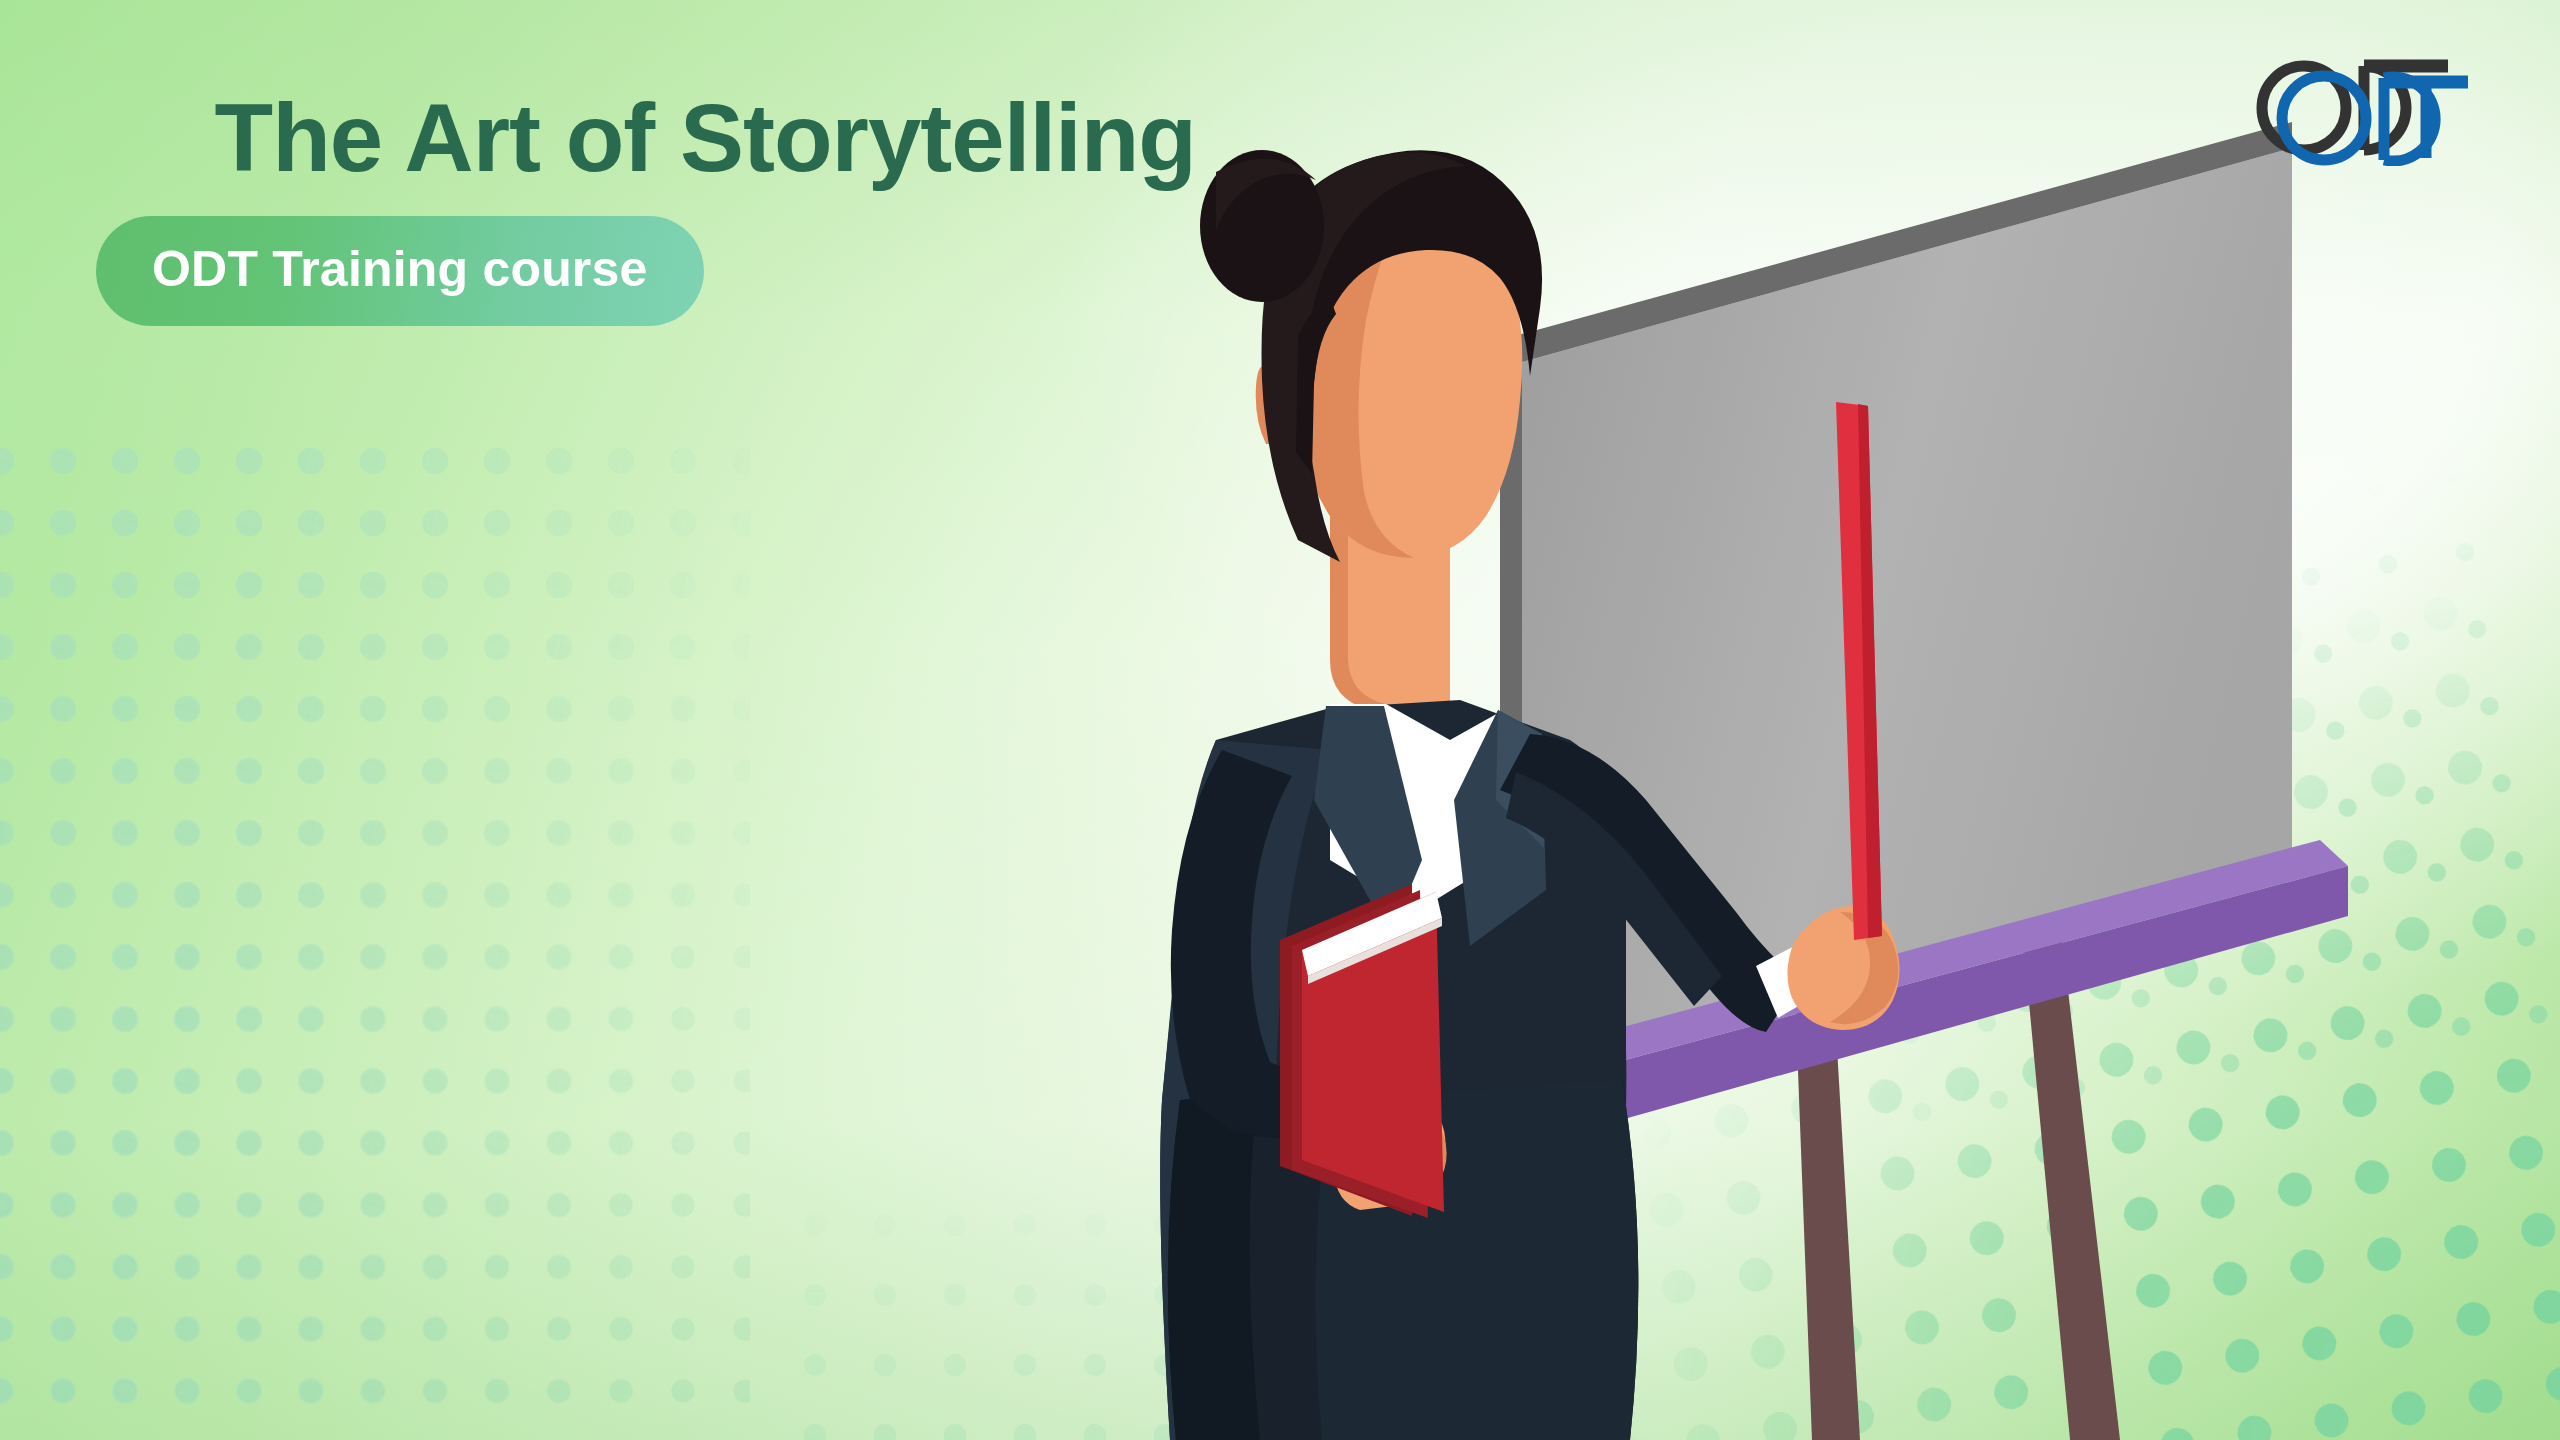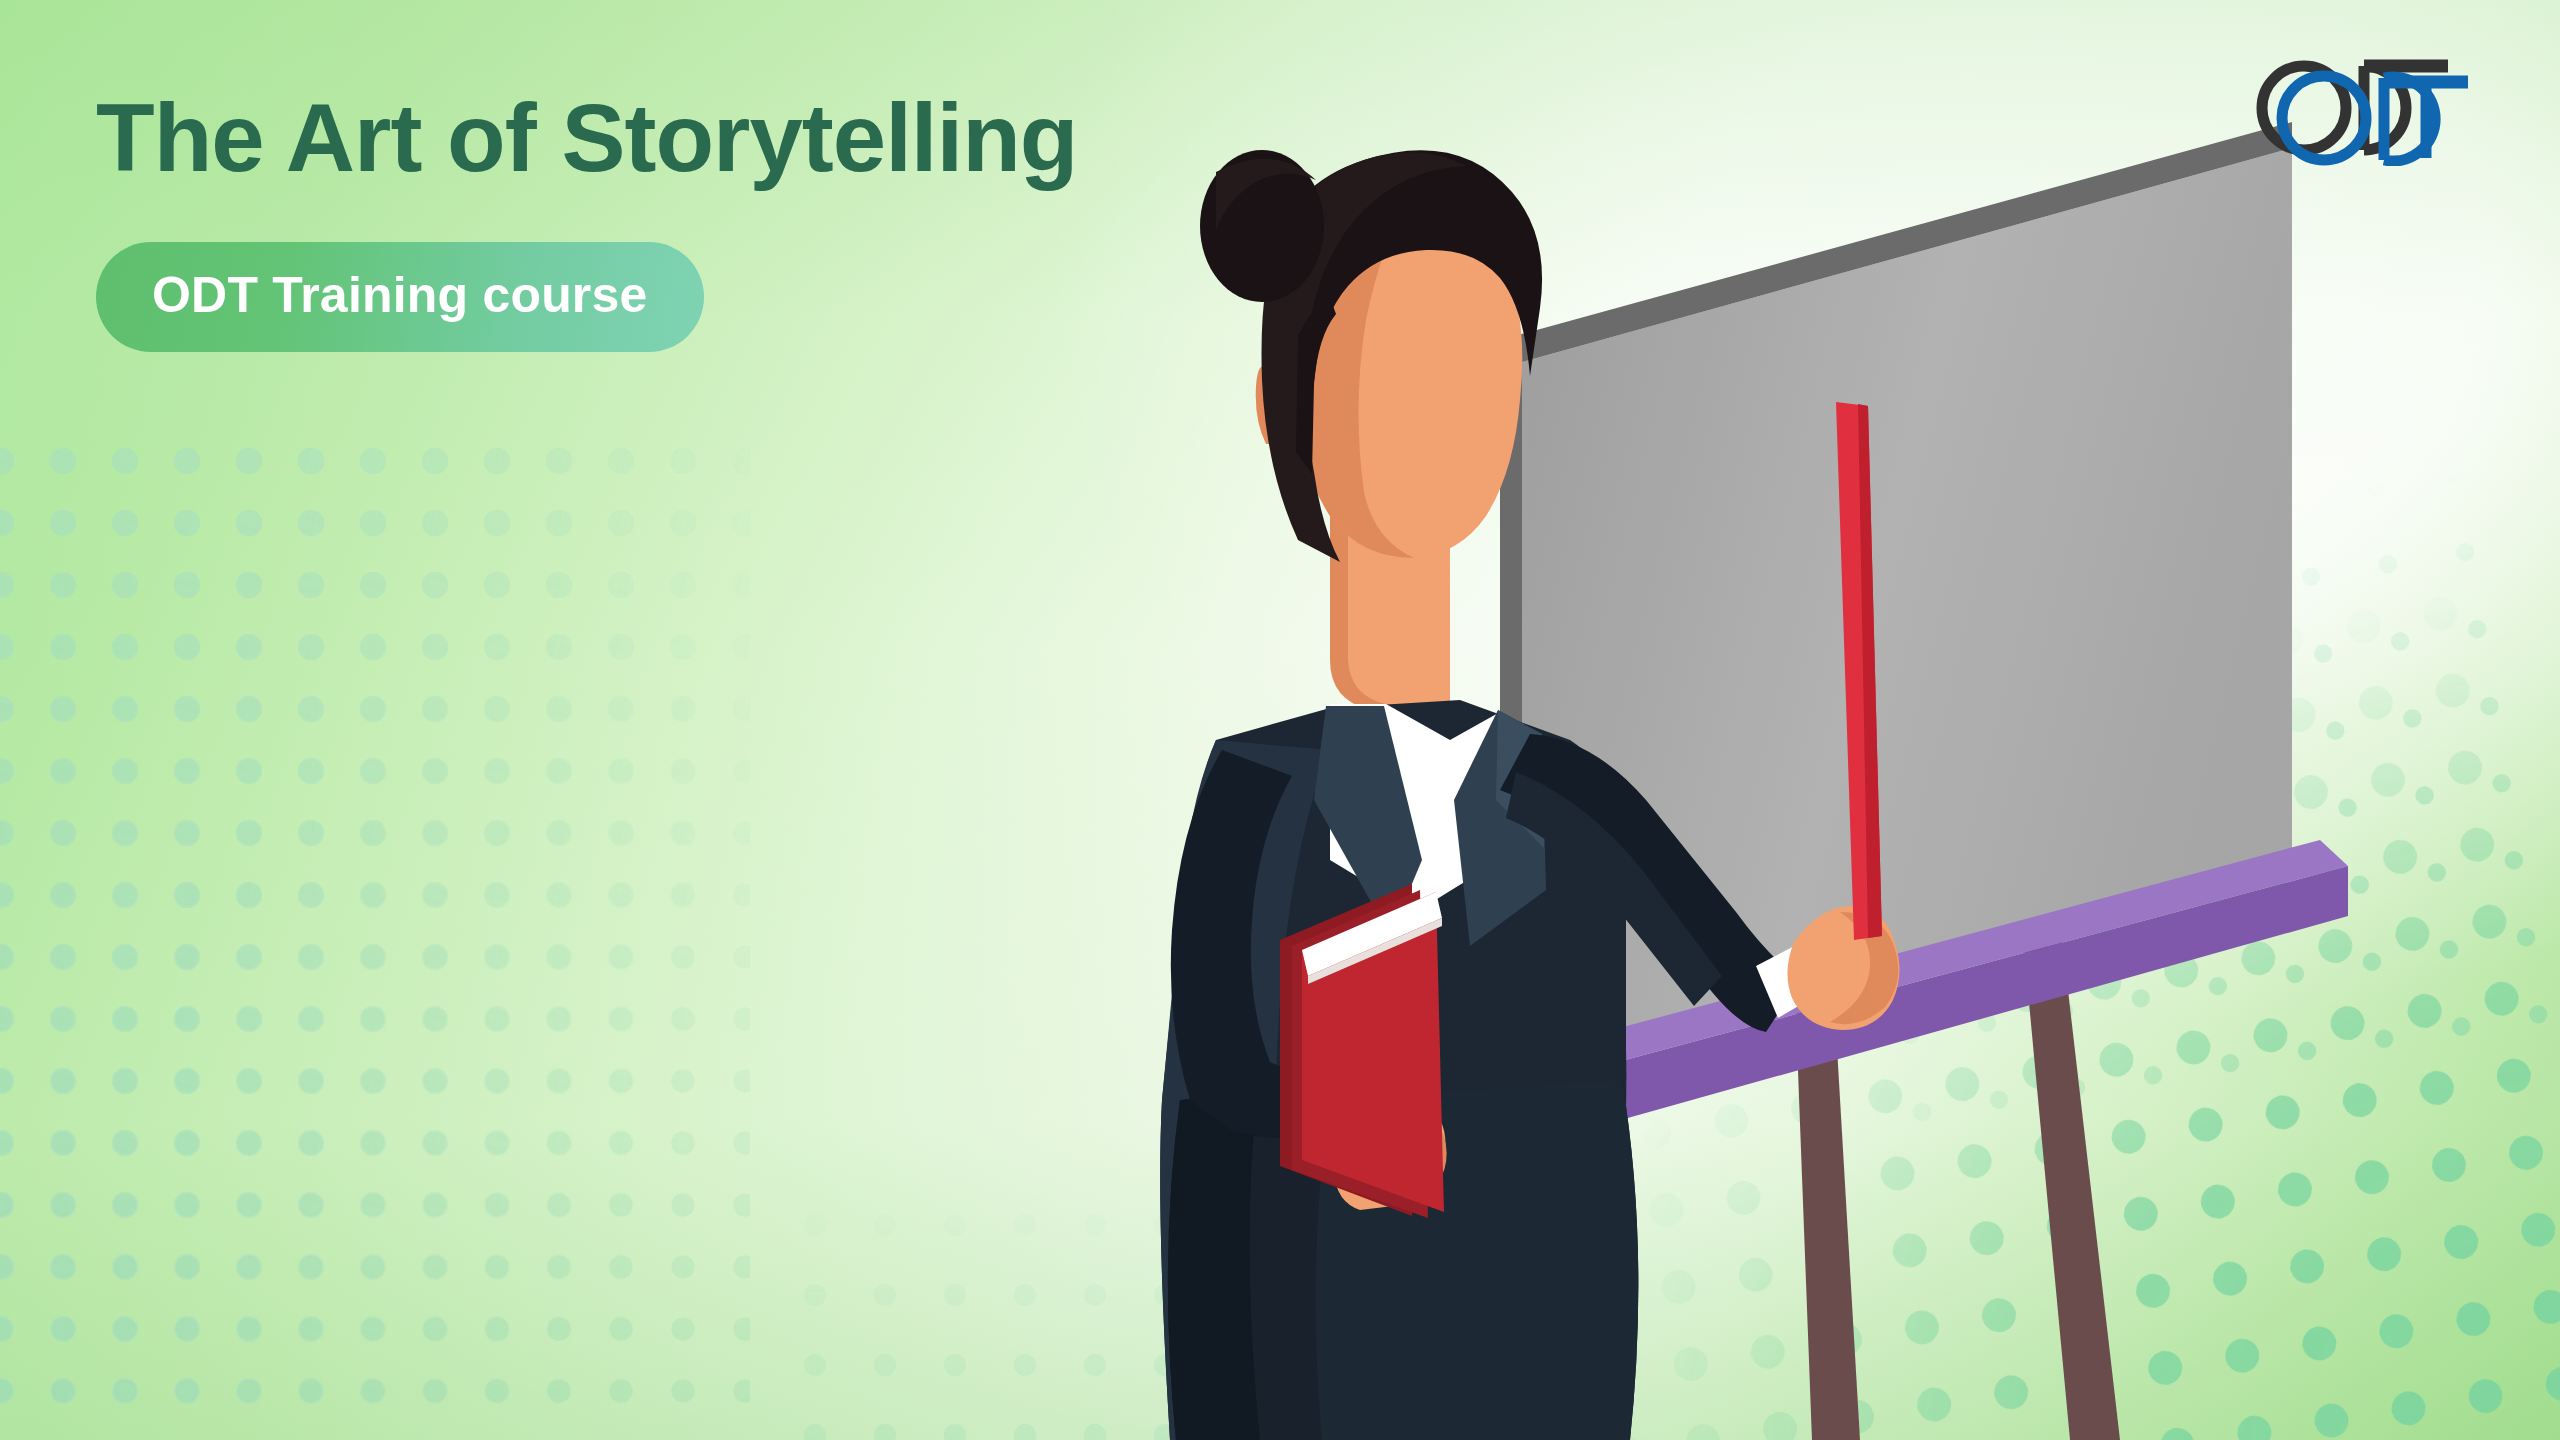--- a/index.html
+++ b/index.html
@@ -142,24 +142,25 @@
     z-index: 20;
   }
   .headline {
     margin: 0;
     font-size: 96px;
     line-height: 1.12;
     font-weight: 700;
     letter-spacing: -1px;
     color: #2a6b4f;
     white-space: nowrap;
+    text-align: right;
   }
   .badge {
     display: inline-block;
-    margin-top: 50px;
+    margin-top: 24px;
     padding: 24px 56px 28px 56px;
     border-radius: 70px;
     color: #ffffff;
     font-size: 50px;
     font-weight: 700;
     letter-spacing: 0.2px;
     background: linear-gradient(100deg, #5fbf6e 0%, #63c477 32%, #72ccA0 68%, #7fd3b4 100%);
   }
 
   

